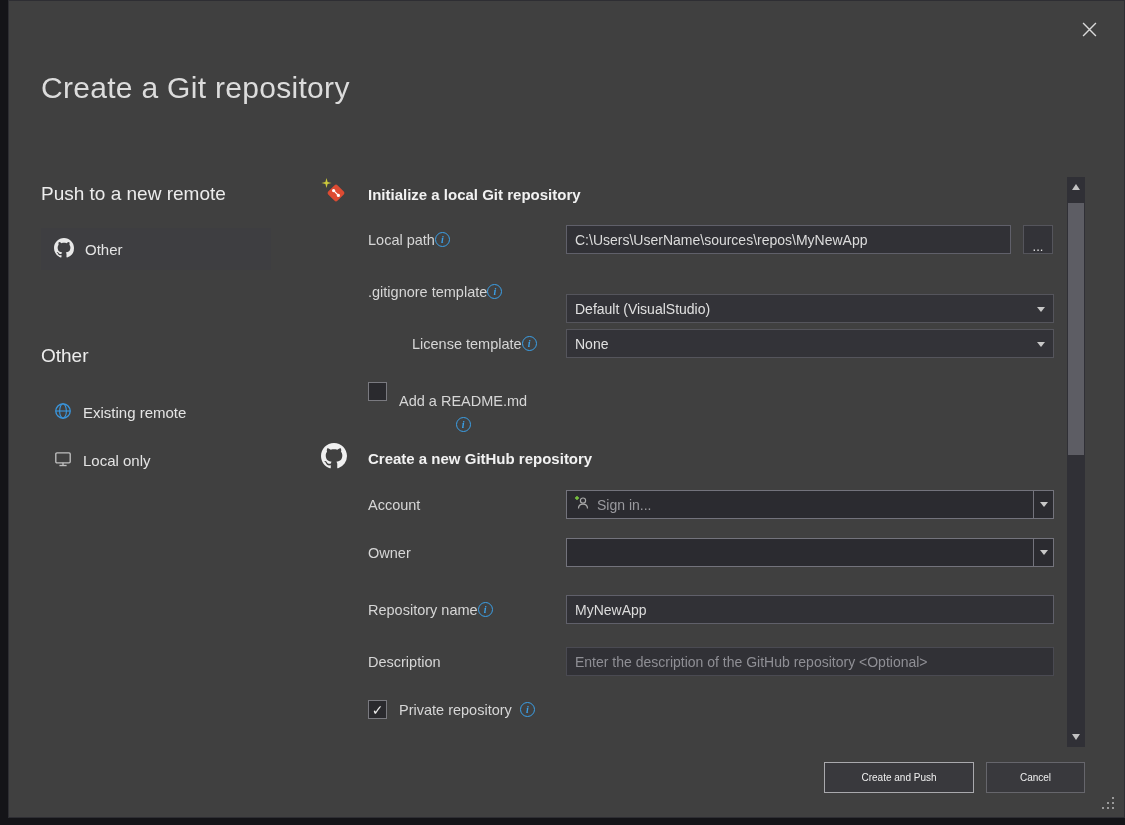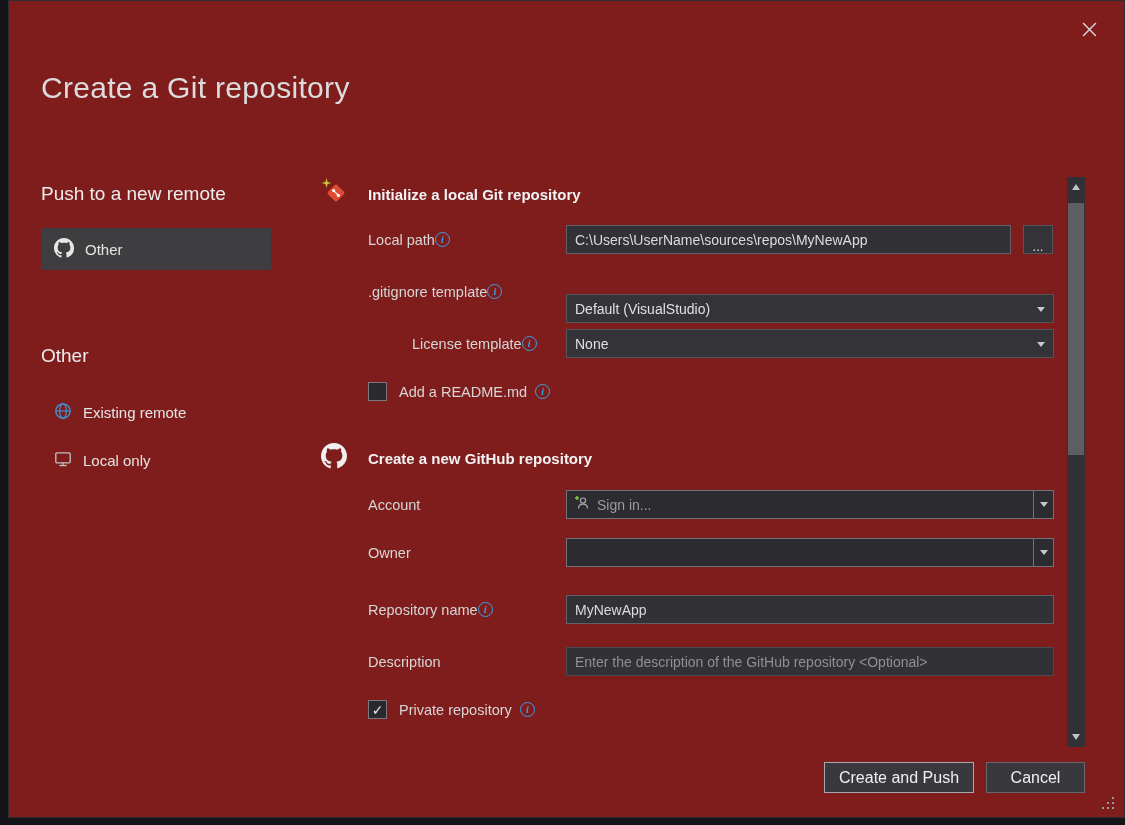--- a/index.html
+++ b/index.html
@@ -4,21 +4,21 @@
 <style>
   * { box-sizing: border-box; }
   html,body { margin:0; padding:0; }
   body {
     width:1125px; height:825px; position:relative; overflow:hidden;
     background:#141418;
     font-family:"Liberation Sans", sans-serif;
   }
   .dialog {
     position:absolute; left:8px; top:0; right:0; bottom:7px;
-    background:#7f1d1d; border:1px solid #2e2e33;padding-left:39px;
+    background:#404040; border:1px solid #2e2e33;padding-left:39px;
   }
   
   .close-btn {
     position:absolute; top:15px; right:20px; width:30px; height:30px;
     display:flex; align-items:center; justify-content:center; cursor:pointer;
   }
   .title {
     position:absolute; left:32px; top:70px;
     font-size:30px; font-weight:300; color:#dcdcdc; letter-spacing:.3px;
   }
@@ -106,21 +106,21 @@
   .scroll-arrow.down { bottom:2px; }
   .tri-up { width:0;height:0;border-left:4px solid transparent;border-right:4px solid transparent;border-bottom:6px solid #c2c2c2; }
   .tri-down { width:0;height:0;border-left:4px solid transparent;border-right:4px solid transparent;border-top:6px solid #c2c2c2; }
   .scroll-thumb {
     position:absolute; left:1px; width:16px; top:26px; height:252px;
     background:#5d5d64; cursor:pointer;
   }
   
   .btn {
     position:absolute; top:761px; height:31px;
-    background:#39393d; color:#f0f0f0; font-size:16px;
+    background:#39393d; color:#f0f0f0; font-size:10px;
     display:flex; align-items:center; justify-content:center; cursor:pointer;
   }
   .btn.primary { left:815px; width:150px; border:1px solid #a9a9ad; }
   .btn.secondary { left:977px; width:99px; border:1px solid #66666c; }
   
   .grip { position:absolute; right:9px; bottom:7px; width:13px; height:13px; }
   .grip::before {
     content:""; position:absolute; left:0; top:10px; width:2px; height:2px; background:#9a9a9a;
     box-shadow:5px -5px #9a9a9a, 5px 0 #9a9a9a, 10px -10px #9a9a9a, 10px -5px #9a9a9a, 10px 0 #9a9a9a;
   }
@@ -206,21 +206,21 @@
   <div class="form-label" style="top:328px;margin-left:44px;">
     <span>License template</span>
     <span class="info-icon">i</span>
   </div>
   <div class="dropdown" style="top:328px;">
     <span>None</span>
     <span class="caret"></span>
   </div>
 
   <div class="checkbox" style="top:381px;"></div>
-  <div class="check-label" style="top:381px;">
+  <div class="check-label" style="top:392px;flex-direction:column;">
     <span>Add a README.md</span>
     <span class="info-icon">i</span>
   </div>
 
   <span class="section-icon" style="left:312px; top:442px;">
     <svg width="26" height="26" viewBox="0 0 24 24">
         <path fill="#f0f0f0" d="M12 0C5.37 0 0 5.37 0 12c0 5.31 3.435 9.795 8.205 11.385.6.105.825-.255.825-.57 0-.285-.015-1.23-.015-2.235-3.015.555-3.795-.735-4.035-1.41-.135-.345-.72-1.41-1.23-1.695-.42-.225-1.02-.78-.015-.795.945-.015 1.62.87 1.845 1.23 1.08 1.815 2.805 1.305 3.495.99.105-.78.42-1.305.765-1.605-2.67-.3-5.46-1.335-5.46-5.925 0-1.305.465-2.385 1.23-3.225-.12-.3-.54-1.53.12-3.18 0 0 1.005-.315 3.3 1.23.96-.27 1.98-.405 3-.405s2.04.135 3 .405c2.295-1.56 3.3-1.23 3.3-1.23.66 1.65.24 2.88.12 3.18.765.84 1.23 1.905 1.23 3.225 0 4.605-2.805 5.625-5.475 5.925.435.375.81 1.095.81 2.22 0 1.605-.015 2.895-.015 3.3 0 .315.225.69.825.57A12.02 12.02 0 0 0 24 12c0-6.63-5.37-12-12-12z"></path>
       </svg>
   </span>
   <div class="section-title" style="top:449px;">Create a new GitHub repository</div>

